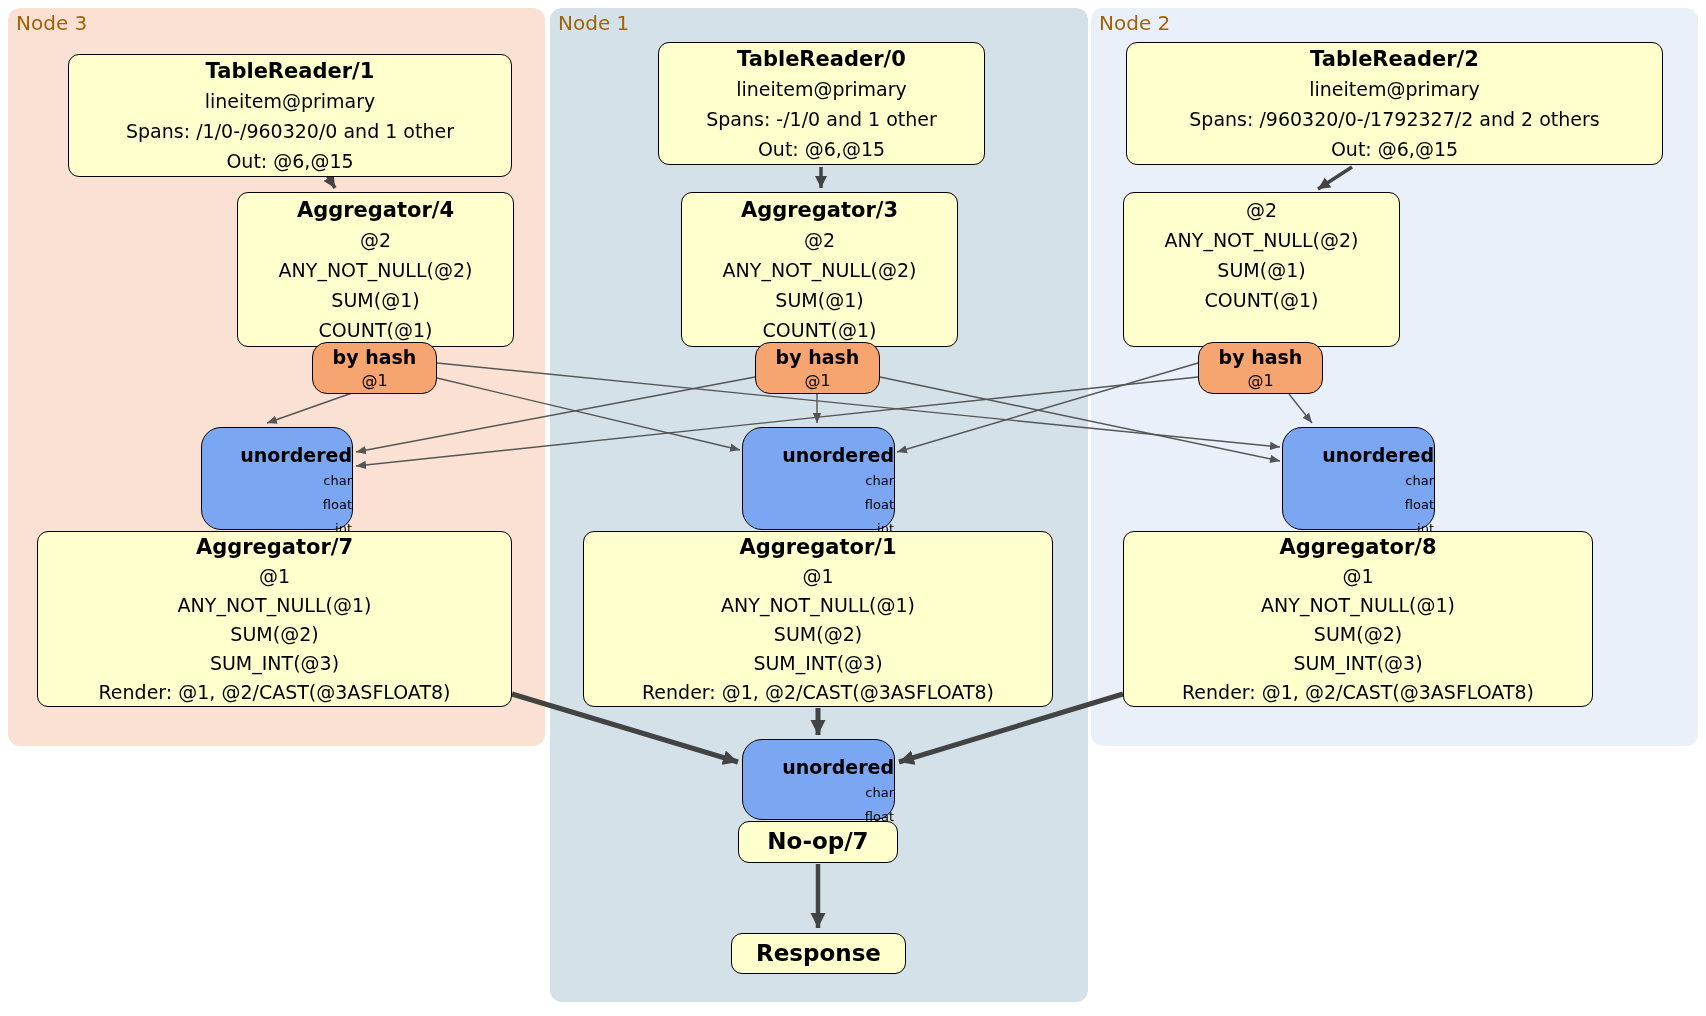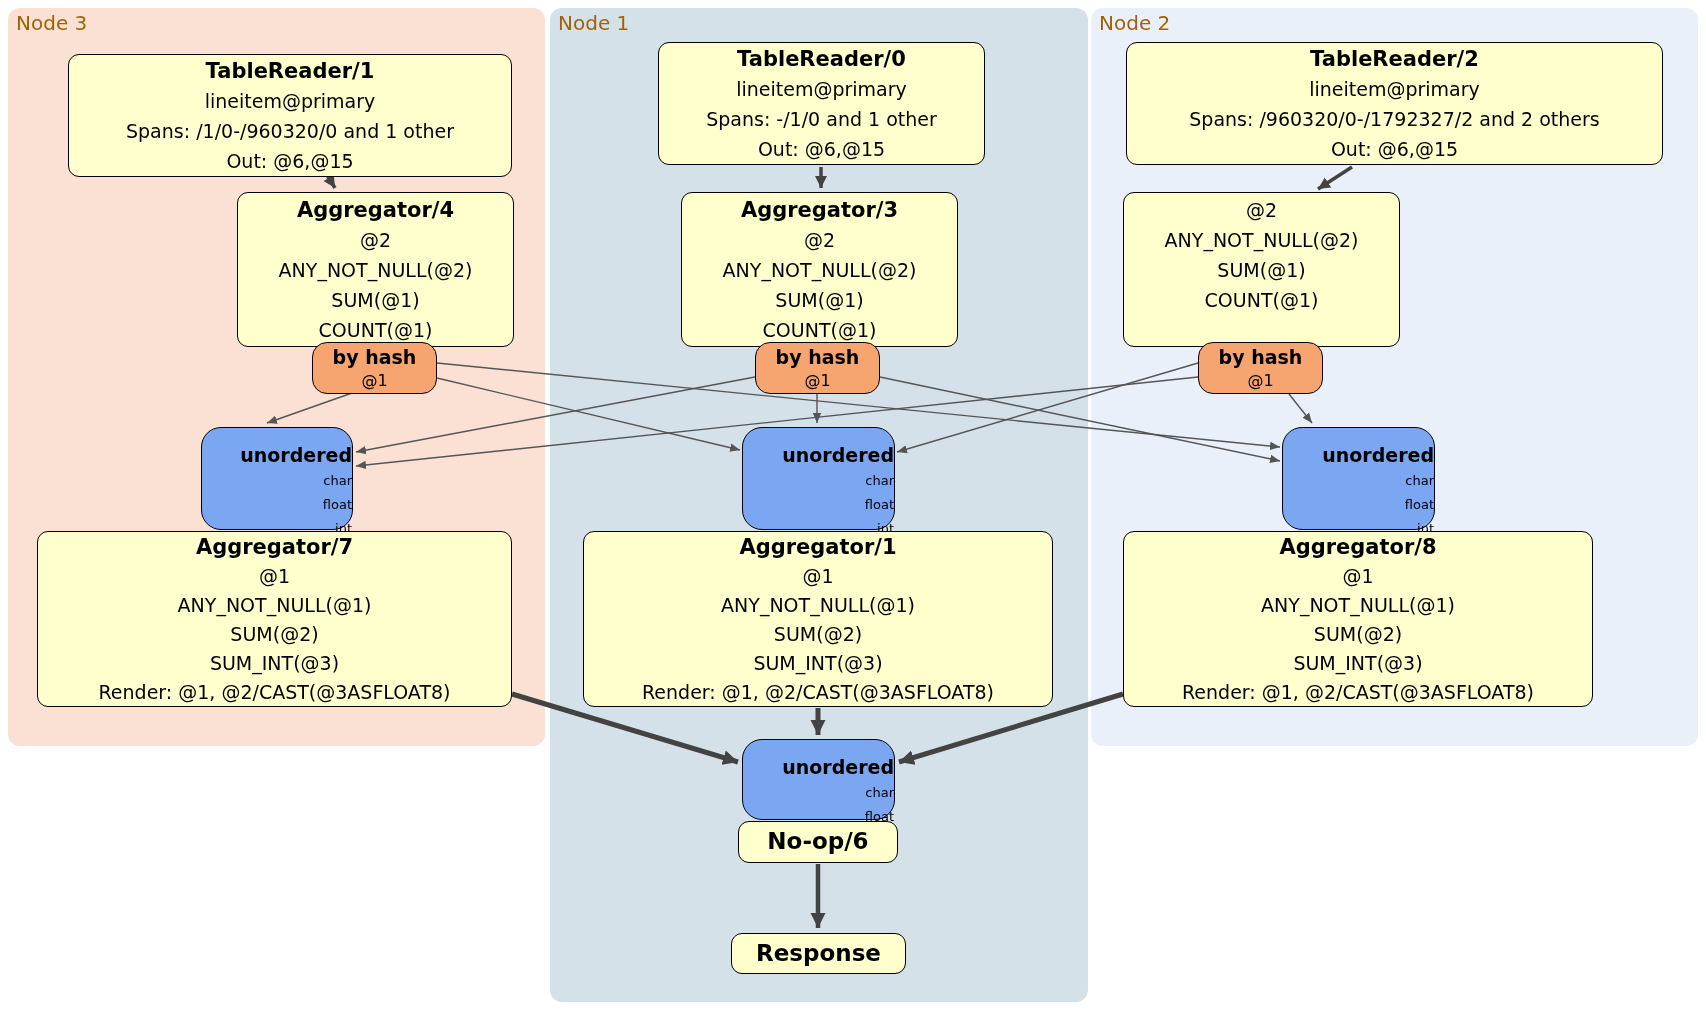--- a/index.html
+++ b/index.html
@@ -193,20 +193,20 @@
     <div class="pline">Render: @1, @2/CAST(@3ASFLOAT8)</div>
   </div>
 
   <div class="sync" style="left:742px;top:739px;width:153px;height:81px;">
     <div class="stitle">unordered</div>
     <div class="sline">char</div>
     <div class="sline">float</div>
   </div>
 
   <div class="pbox terminal noop" style="left:738px;top:821px;width:160px;height:42px;">
-    <div class="ptitle">No-op/6</div>
+    <div class="ptitle">No-op/7</div>
   </div>
 
   <div class="pbox terminal resp" style="left:731px;top:933px;width:175px;height:41px;">
     <div class="ptitle">Response</div>
   </div>
 
 </div>
 
 </body></html>

